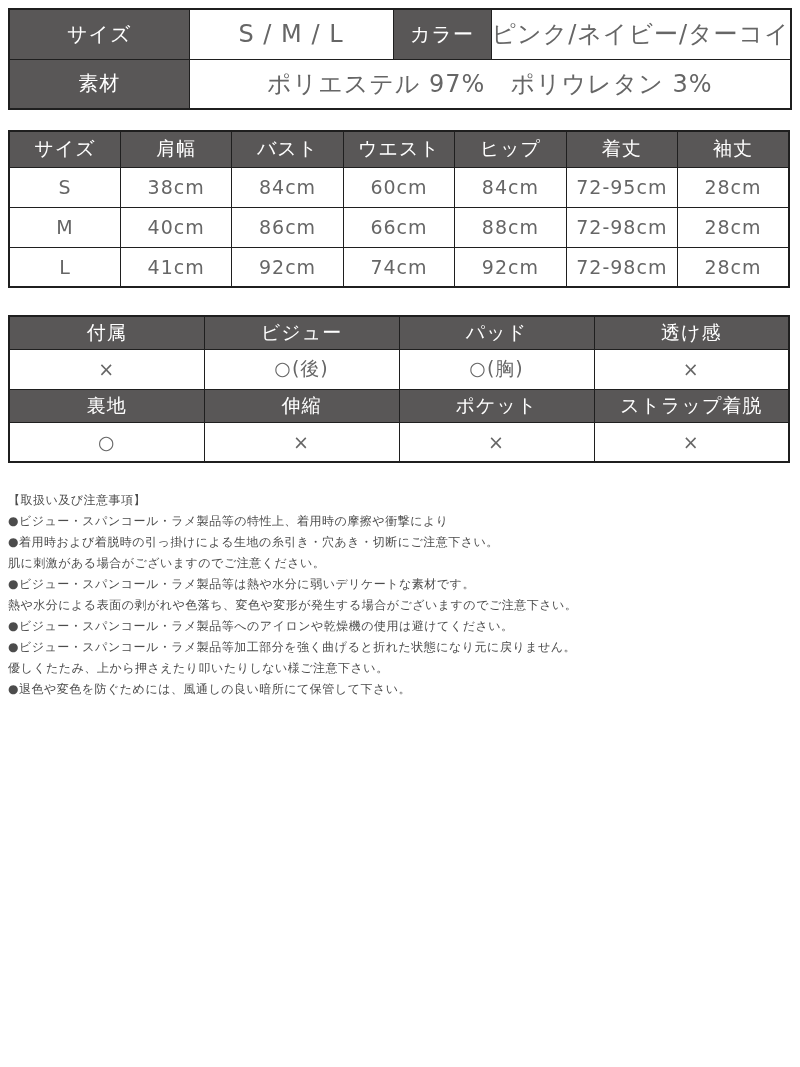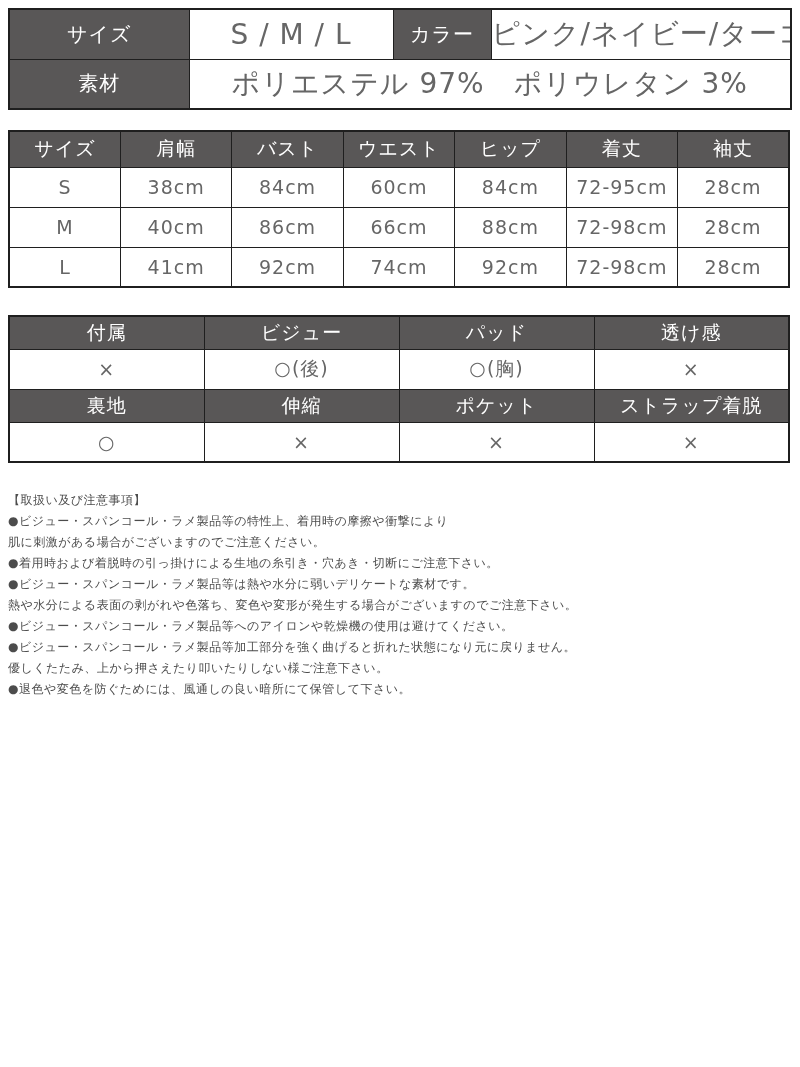--- a/index.html
+++ b/index.html
@@ -36,21 +36,21 @@
   }
   .th {
     background: var(--header_bg);
     color: var(--header_text);
     font-size: 20px;
     letter-spacing: 1px;
   }
   .td {
     background: #ffffff;
     color: var(--value_text);
-    font-size: 28px;
+    font-size: 24px;
     letter-spacing: 1px;
   }
   
   .spec-table td { height: 50px; }
   
   .size-table { margin-top: 20px; }
   .size-table .th { height: 36px; font-size: 19px; }
   .size-table .td { height: 40px; font-size: 19px; }
   
   .feature-table { margin-top: 27px; }
@@ -159,22 +159,22 @@
       <td class="td">×</td>
       <td class="td">×</td>
       <td class="td">×</td>
     </tr>
   </tbody>
     </table>
 
   <div class="notes">
     <div>【取扱い及び注意事項】</div>
     <div>●ビジュー・スパンコール・ラメ製品等の特性上、着用時の摩擦や衝撃により</div>
+    <div>●着用時および着脱時の引っ掛けによる生地の糸引き・穴あき・切断にご注意下さい。</div>
     <div>肌に刺激がある場合がございますのでご注意ください。</div>
-    <div>●着用時および着脱時の引っ掛けによる生地の糸引き・穴あき・切断にご注意下さい。</div>
     <div>●ビジュー・スパンコール・ラメ製品等は熱や水分に弱いデリケートな素材です。</div>
     <div>熱や水分による表面の剥がれや色落ち、変色や変形が発生する場合がございますのでご注意下さい。</div>
     <div>●ビジュー・スパンコール・ラメ製品等へのアイロンや乾燥機の使用は避けてください。</div>
     <div>●ビジュー・スパンコール・ラメ製品等加工部分を強く曲げると折れた状態になり元に戻りません。</div>
     <div>優しくたたみ、上から押さえたり叩いたりしない様ご注意下さい。</div>
     <div>●退色や変色を防ぐためには、風通しの良い暗所にて保管して下さい。</div>
   </div>
 
 </div>
 

